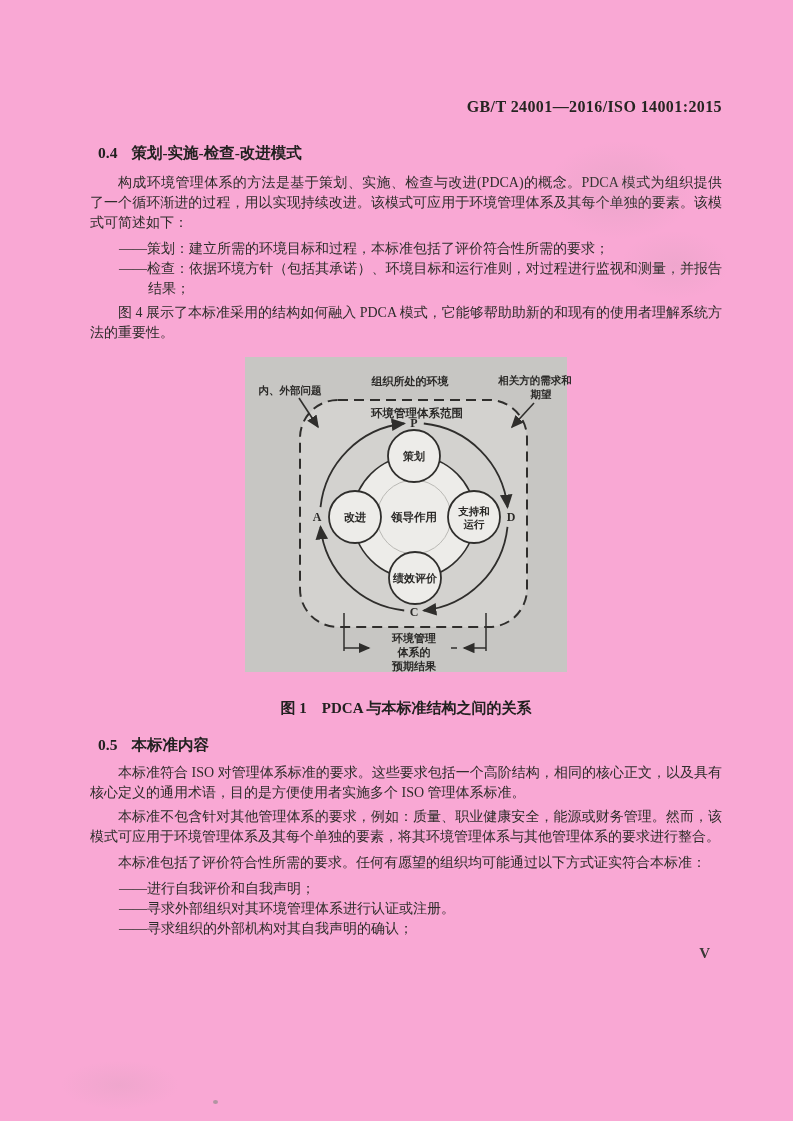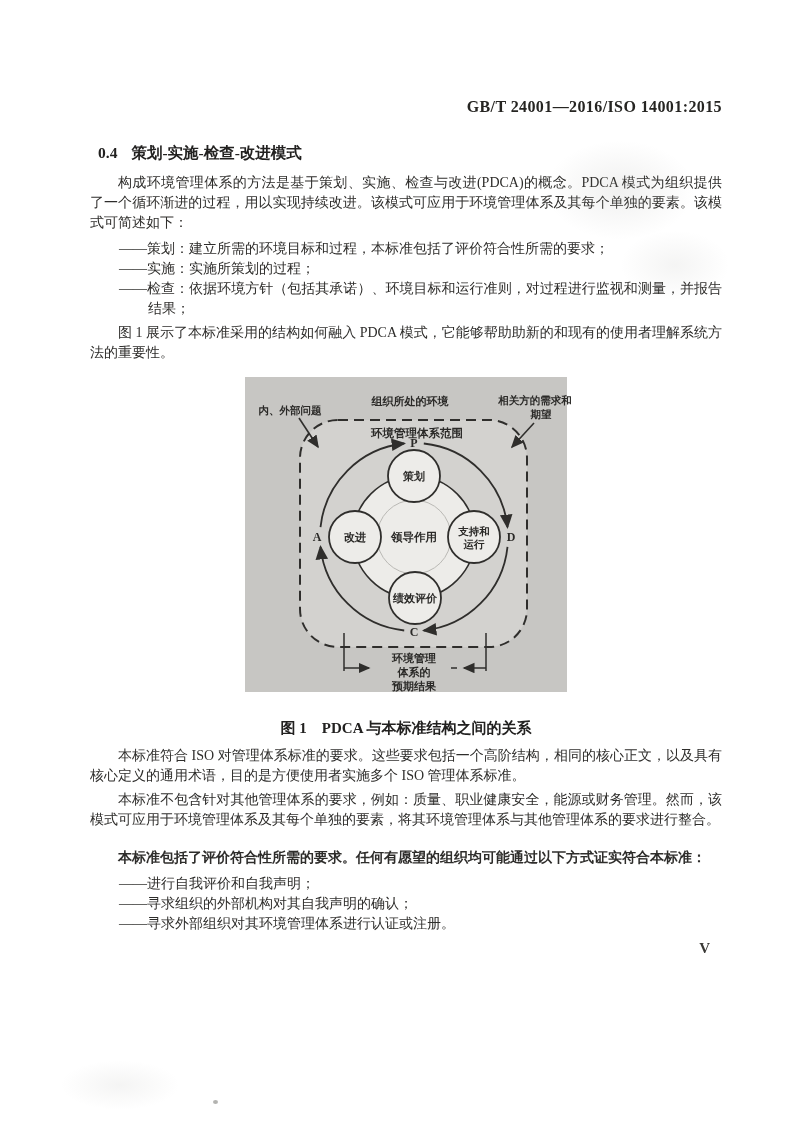--- a/index.html
+++ b/index.html
@@ -1,20 +1,20 @@
 <!DOCTYPE html>
 <html><head>
 <meta charset="utf-8">
 <style>
   html,body{margin:0;padding:0;background:#e8e8e6;}
   .page{
     position:relative;
     width:793px;height:1121px;
     margin:0 auto;
-    background:#ffffff;
+    background:#f9a8d4;
     box-sizing:border-box;
     padding:97px 71px 0 90px;
     font-family:"Liberation Serif","DejaVu Serif",serif;
     color:#2e2d2b;
     overflow:hidden;
   }
   
   .smudge{position:absolute;pointer-events:none;border-radius:50%;}
   .smudge.s1{left:545px;top:140px;width:150px;height:100px;background:radial-gradient(ellipse at center,rgba(150,150,145,0.14),rgba(150,150,145,0) 70%);}
   .smudge.s2{left:620px;top:230px;width:110px;height:70px;background:radial-gradient(ellipse at center,rgba(150,150,145,0.10),rgba(150,150,145,0) 70%);}
@@ -39,21 +39,21 @@
   h2.sec .gap{display:inline-block;width:14px;}
   h2.h04{margin-top:26px;}
   h2.h05{margin-top:16px;}
   p.body{
     margin:0;
     font-size:14px;
     line-height:20px;
     text-align:justify;
     text-indent:2em;
   }
-  p.m10{margin-top:10px;} p.m4{margin-top:4px;} p.m6{margin-top:18px;font-weight:bold;} p.m8{margin-top:8px;}
+  p.m10{margin-top:10px;} p.m4{margin-top:4px;} p.m6{margin-top:6px;} p.m8{margin-top:8px;}
   .bullets{margin-top:6px;}
   .bullet{
     font-size:14px;
     line-height:20px;
     text-align:justify;
     padding-left:58px;
     text-indent:-29px;
   }
   .figure-wrap{
     width:322px;height:315px;
@@ -93,25 +93,24 @@
   <div class="doc-header">GB/T 24001—2016/ISO 14001:2015</div>
 
   <h2 class="sec h04">
     <span>0.4</span><span class="gap"></span><span>策划-实施-检查-改进模式</span>
   </h2>
 
   <p class="body m10">构成环境管理体系的方法是基于策划、实施、检查与改进(PDCA)的概念。PDCA 模式为组织提供了一个循环渐进的过程，用以实现持续改进。该模式可应用于环境管理体系及其每个单独的要素。该模式可简述如下：</p>
 
   <div class="bullets">
     <div class="bullet">——策划：建立所需的环境目标和过程，本标准包括了评价符合性所需的要求；</div>
-    <div class="bullet">——实施：实施所策划的过程；</div>
     <div class="bullet">——检查：依据环境方针（包括其承诺）、环境目标和运行准则，对过程进行监视和测量，并报告结果；</div>
   </div>
 
-  <p class="body m4">图 1 展示了本标准采用的结构如何融入 PDCA 模式，它能够帮助助新的和现有的使用者理解系统方法的重要性。</p>
+  <p class="body m4">图 4 展示了本标准采用的结构如何融入 PDCA 模式，它能够帮助助新的和现有的使用者理解系统方法的重要性。</p>
 
   <div class="figure-wrap">
     <svg viewBox="0 0 322 315" width="322" height="315" xmlns="http://www.w3.org/2000/svg">
       <defs>
         <marker id="ah" markerWidth="9" markerHeight="8" refX="7" refY="3.5" orient="auto">
           <path d="M0,0 L8,3.5 L0,7 z" fill="#2f2e2c"></path>
         </marker>
       </defs>
 
       <rect x="0" y="0" width="322" height="315" fill="#c7c6c3"></rect>
@@ -164,26 +163,29 @@
         <line x1="206" y1="291" x2="212" y2="291"></line>
       </g>
       <text class="ft" x="169" y="285" font-size="11" text-anchor="middle">环境管理</text>
       <text class="ft" x="169" y="299" font-size="11" text-anchor="middle">体系的</text>
       <text class="ft" x="169" y="313" font-size="11" text-anchor="middle">预期结果</text>
     </svg>
   </div>
 
   <div class="fig-caption">图 1　PDCA 与本标准结构之间的关系</div>
 
+  <h2 class="sec h05">
+    <span>0.5</span><span class="gap"></span><span>本标准内容</span>
+  </h2>
 
   <p class="body m8">本标准符合 ISO 对管理体系标准的要求。这些要求包括一个高阶结构，相同的核心正文，以及具有核心定义的通用术语，目的是方便使用者实施多个 ISO 管理体系标准。</p>
   <p class="body m4">本标准不包含针对其他管理体系的要求，例如：质量、职业健康安全，能源或财务管理。然而，该模式可应用于环境管理体系及其每个单独的要素，将其环境管理体系与其他管理体系的要求进行整合。</p>
   <p class="body m6">本标准包括了评价符合性所需的要求。任何有愿望的组织均可能通过以下方式证实符合本标准：</p>
 
   <div class="bullets">
     <div class="bullet">——进行自我评价和自我声明；</div>
+    <div class="bullet">——寻求外部组织对其环境管理体系进行认证或注册。</div>
     <div class="bullet">——寻求组织的外部机构对其自我声明的确认；</div>
-    <div class="bullet">——寻求外部组织对其环境管理体系进行认证或注册。</div>
   </div>
 
 
   <div class="page-number">V</div>
 </div>
 
 </body></html>

